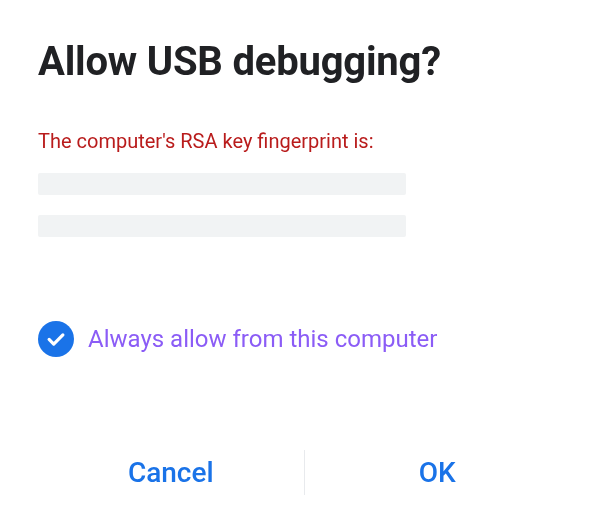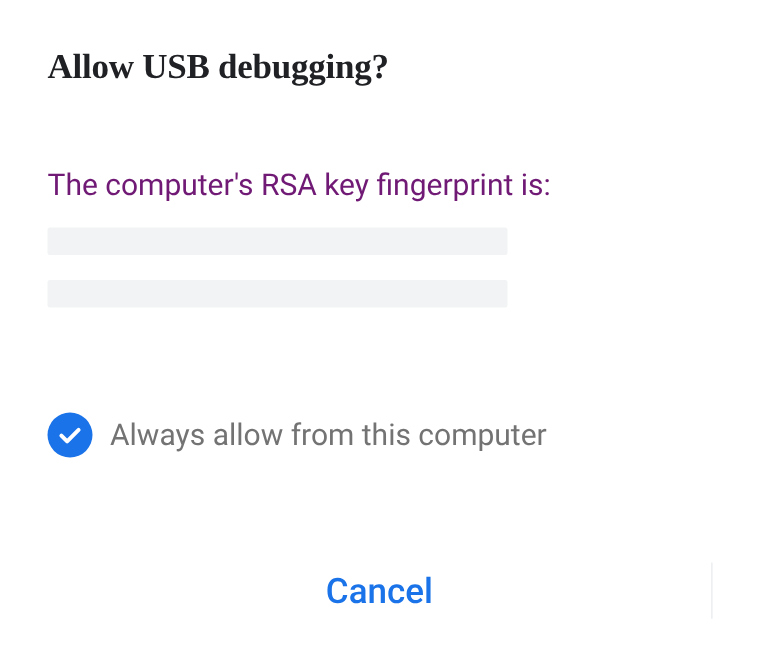--- a/index.html
+++ b/index.html
@@ -5,26 +5,26 @@
     * { margin: 0; padding: 0; box-sizing: border-box; }
     body {
       font-family: Roboto, -apple-system, "Helvetica Neue", Arial, sans-serif;
       background: #fff;
       color: #202124;
       width: 608px;
       height: 531px;
       overflow: hidden;
     }
     .dialog { padding: 38px 38px 0 38px; display: flex; flex-direction: column; height: 100%; }
-    .title { font-size: 28px; font-weight: 700; letter-spacing: -0.2px; font-family: Liberation Serif, serif; }
+    .title { font-size: 40px; font-weight: 700; letter-spacing: -0.2px; }
     .body-text {
-      font-size: 24px;
+      font-size: 20px;
       font-weight: 400;
-      color: #701a75;
-      margin-top: 64px;
+      color: #b91c1c;
+      margin-top: 44px;
     }
     .fingerprint-lines { margin-top: 20px; }
     .placeholder-line {
       height: 22px;
       background: #f1f3f4;
       border-radius: 2px;
       margin-bottom: 20px;
       width: 368px;
     }
     .checkbox-row {
@@ -38,21 +38,21 @@
       width: 36px;
       height: 36px;
       border-radius: 50%;
       background: #1a73e8;
       display: flex;
       align-items: center;
       justify-content: center;
       flex-shrink: 0;
     }
     .check-circle svg { width: 22px; height: 22px; }
-    .checkbox-label { font-size: 24px; color: #737373; }
+    .checkbox-label { font-size: 24px; color: #8b5cf6; }
     .button-row {
       display: flex;
       margin-top: auto;
       padding-bottom: 28px;
       padding-top: 18px;
     }
     .button {
       flex: 1;
       text-align: center;
       font-size: 28px;
@@ -87,14 +87,15 @@
       <svg viewBox="0 0 24 24" fill="none" stroke="#fff" stroke-width="3.5" stroke-linecap="round" stroke-linejoin="round">
         <polyline points="4.5 12.5 9.5 17.5 19.5 7.5"></polyline>
       </svg>
     </span>
     <span class="checkbox-label">Always allow from this computer</span>
   </div>
 
   <div class="button-row">
     <div class="button">Cancel</div>
     <div class="divider"></div>
+    <div class="button">OK</div>
   </div>
 </div>
 
 </body></html>

